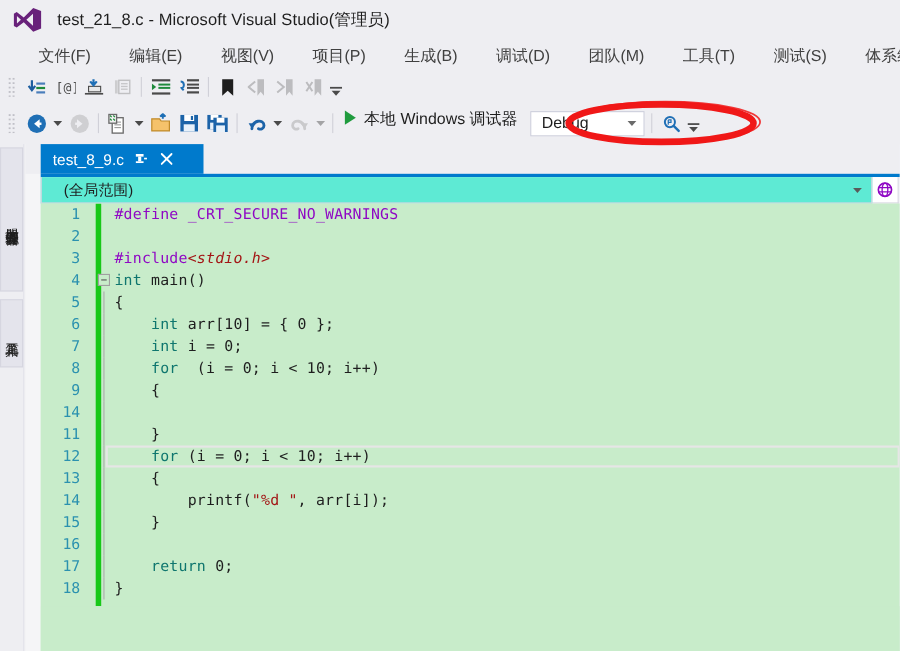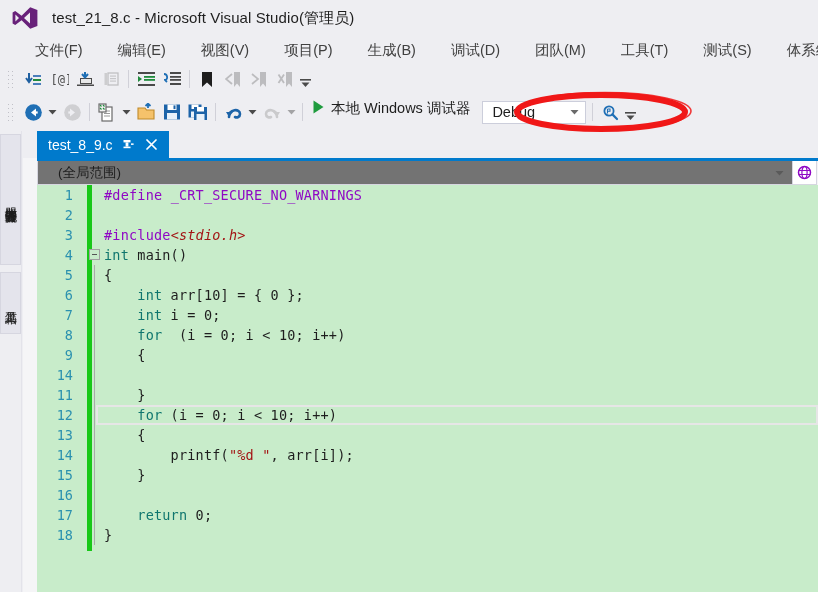--- a/index.html
+++ b/index.html
@@ -173,21 +173,21 @@
   .tabstrip {
     position: absolute; left: 0; top: 0;
     width: 795px; height: 27px;
     background: #eeeef2;
   }
   .doctab {
     position: absolute; left: 14px; top: 0;
     height: 27px;
     background: #007acc;
     display: flex; align-items: center;
-    padding: 0 8px 0 11px;
+    padding: 0 24px 0 11px;
     box-sizing: border-box;
     cursor: default;
   }
   .doctab .name {
     font-size: 14px;
     color: #ffffff;
     white-space: nowrap;
   }
   .tab-pin, .tab-close {
     width: 18px; height: 20px;
@@ -204,21 +204,21 @@
 
   .navbar {
     position: absolute; left: 14px; top: 30px;
     width: 781px; height: 24px;
     background: #f5f5f7;
     display: flex; align-items: stretch;
   }
   .navcombo {
     position: relative;
     flex: 0 0 756px;
-    background: #737373;
+    background: #5eead4;
     border: 1px solid #d6d6e0;
     border-top: none;
     box-sizing: border-box;
     display: flex; align-items: center;
     cursor: default;
   }
   .navcombo .nav-text {
     font-size: 13.5px;
     color: #1e1e1e;
     margin-left: 20px;

